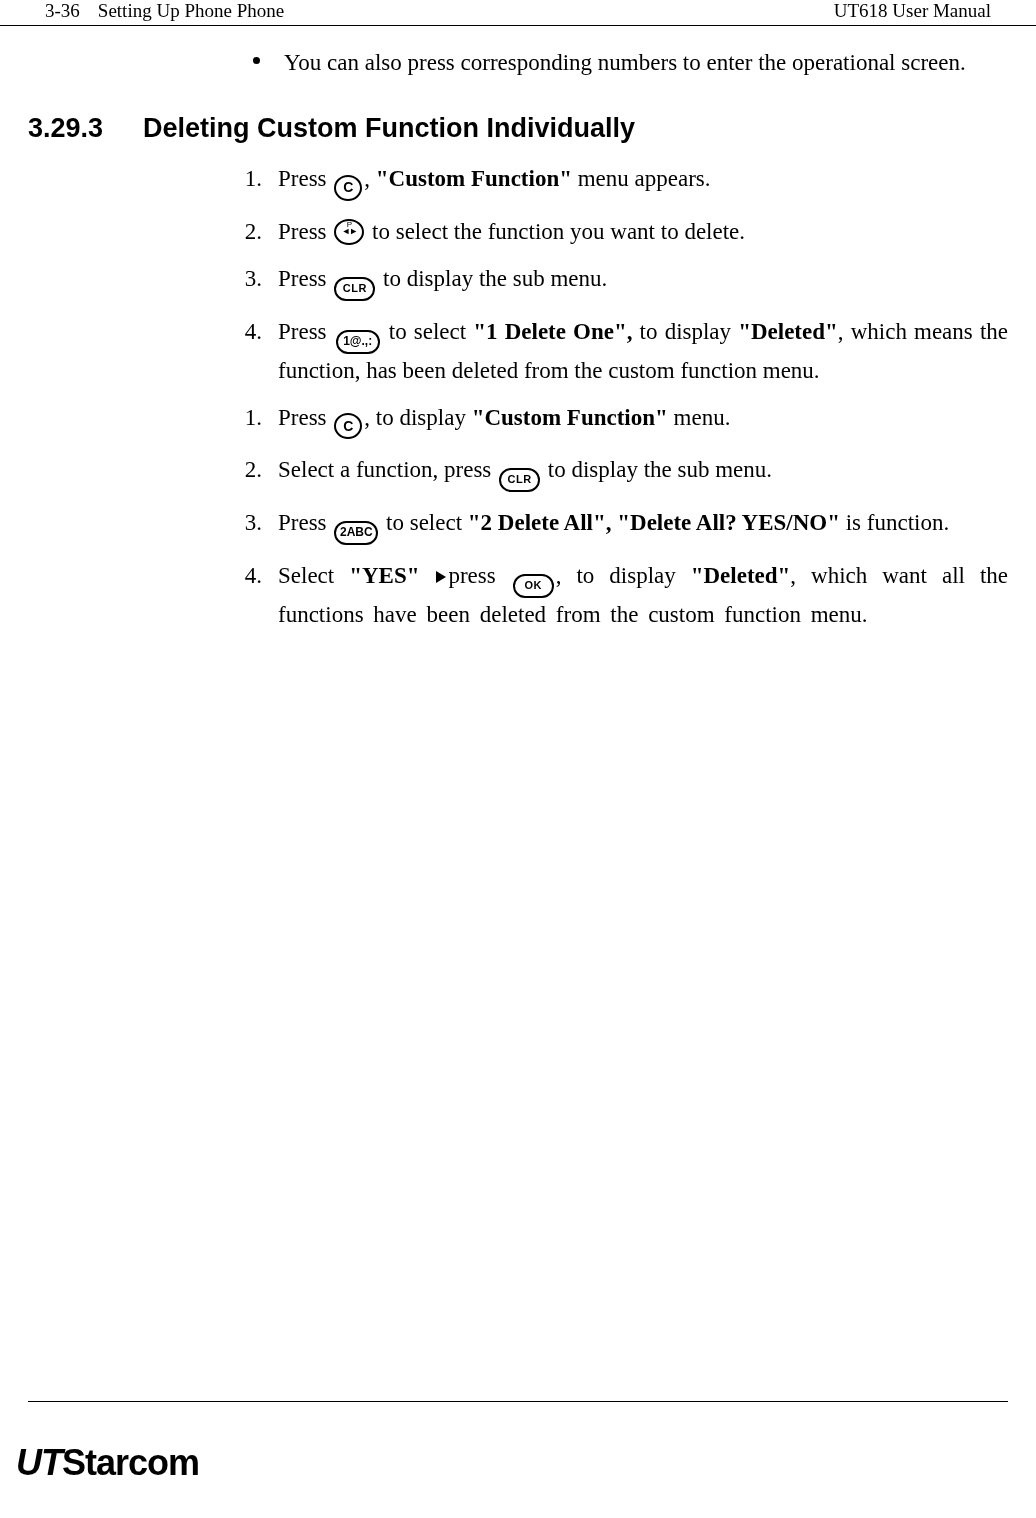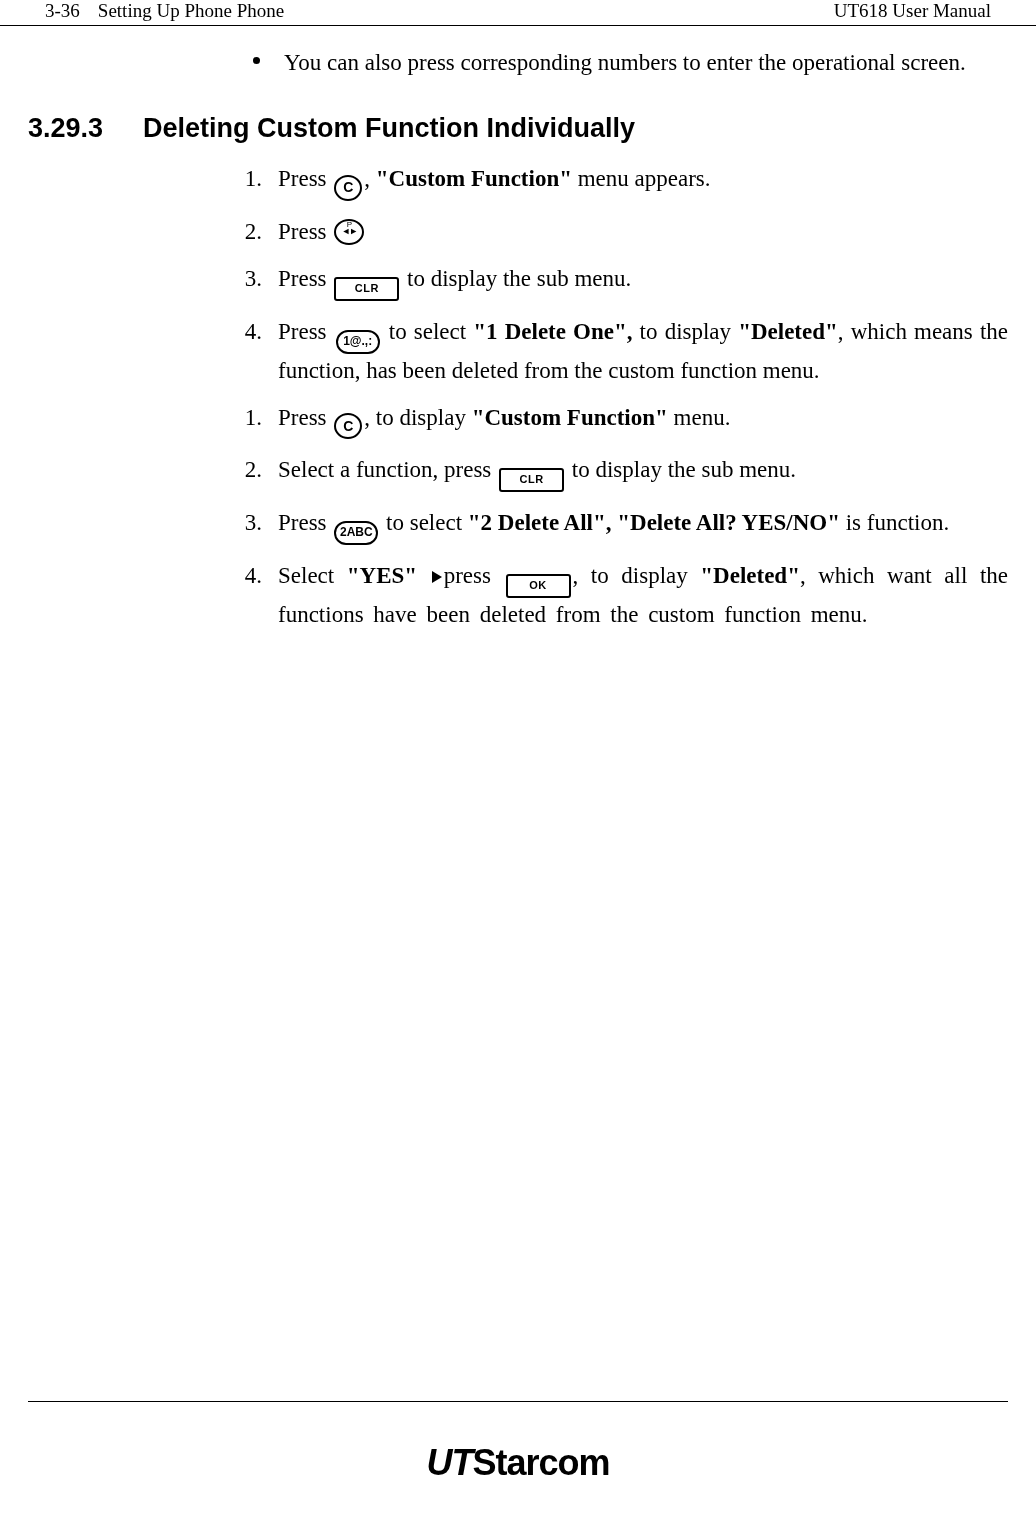--- a/index.html
+++ b/index.html
@@ -15,25 +15,25 @@
   .section-num { font-size: 27px; width: 115px; }
   .section-title { font-size: 27px; }
   .list { margin-left: 200px; }
   .list-item { display: flex; align-items: flex-start; margin: 14px 0; font-size: 23px; line-height: 1.45; }
   .list-num { width: 34px; flex-shrink: 0; text-align: right; margin-right: 16px; }
   .list-body { flex: 1; text-align: justify; }
   .list-body.justify { text-align: justify; text-justify: inter-word; }
   .bold { font-weight: bold; }
   .icon { display: inline-block; vertical-align: -6px; margin: 0 2px; }
   .icon-circle { width: 28px; height: 26px; border: 2px solid #000; border-radius: 50% / 50%; display: inline-flex; align-items: center; justify-content: center; font-size: 14px; font-family: Arial, sans-serif; font-weight: bold; }
-  .icon-oval { width: 65px; height: 24px; border: 2px solid #000; border-radius: 3px; display: inline-flex; align-items: center; justify-content: center; font-size: 11px; font-family: Arial, sans-serif; font-weight: bold; letter-spacing: 0.5px; }
+  .icon-oval { width: 41px; height: 24px; border: 2px solid #000; border-radius: 12px; display: inline-flex; align-items: center; justify-content: center; font-size: 11px; font-family: Arial, sans-serif; font-weight: bold; letter-spacing: 0.5px; }
   .icon-pill { width: 44px; height: 24px; border: 2px solid #000; border-radius: 12px; display: inline-flex; align-items: center; justify-content: center; font-size: 12px; font-family: Arial, sans-serif; font-weight: bold; }
   .tri { display: inline-block; width: 0; height: 0; border-top: 6px solid transparent; border-bottom: 6px solid transparent; border-left: 10px solid #000; vertical-align: 0px; margin: 0 2px; }
   .footer-rule { position: absolute; left: 28px; right: 28px; bottom: 116px; border-top: 1.5px solid #000; }
-  .footer-logo { position: absolute; left: 0; right: 0; bottom: 34px; text-align: center; }
+  .footer-logo { position: absolute; left: 16px; right: 0; bottom: 34px; }
   .logo-text { font-family: Arial, Helvetica, sans-serif; font-weight: 900; font-style: italic; font-size: 36px; letter-spacing: -1px; }
   .logo-text .ut { font-style: italic; }
   .logo-text .star { font-style: normal; }
   
   .nav-circle { position: relative; width: 30px; height: 26px; border: 2px solid #000; border-radius: 50%; display: inline-block; vertical-align: -6px; }
   .nav-circle::before { content: "P"; position: absolute; top: -2px; left: 50%; transform: translateX(-50%); font-size: 8px; font-family: Arial; }
   .nav-arrows { position: absolute; top: 50%; left: 50%; transform: translate(-50%,-50%); font-size: 9px; letter-spacing: -1px; font-family: Arial; }
 </style>
 </head>
 <body>
@@ -64,21 +64,21 @@
       <div class="list-item">
         <span class="list-num">1.</span>
         <span class="list-body">
           <span>Press </span><span class="icon icon-circle">C</span><span>, </span><span class="bold">"Custom Function"</span><span> menu appears.</span>
         </span>
       </div>
 
       <div class="list-item">
         <span class="list-num">2.</span>
         <span class="list-body">
-          <span>Press </span><span class="nav-circle icon"><span class="nav-arrows">◄►</span></span>
+          <span>Press </span><span class="nav-circle icon"><span class="nav-arrows">◄►</span></span><span> to select the function you want to delete.</span>
         </span>
       </div>
 
       <div class="list-item">
         <span class="list-num">3.</span>
         <span class="list-body">
           <span>Press </span><span class="icon icon-oval">CLR</span><span> to display the sub menu.</span>
         </span>
       </div>
 

